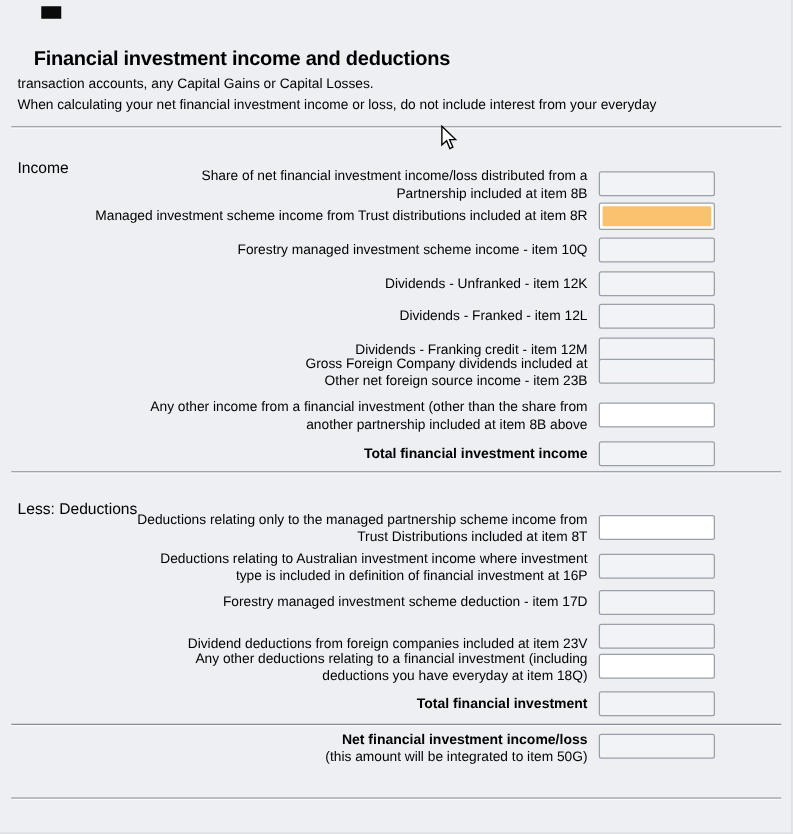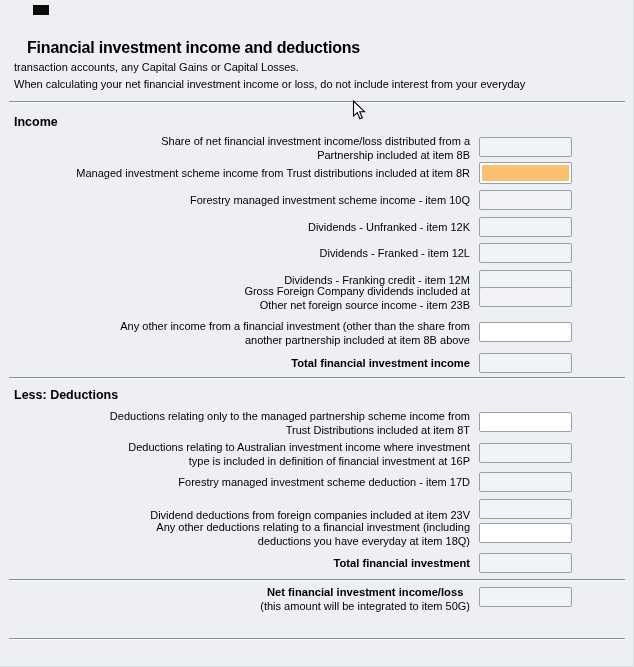--- a/index.html
+++ b/index.html
@@ -7,25 +7,25 @@
     width:634px;height:667px;position:relative;overflow:hidden;
     background:#edeff3;color:#000;
     font-family:"Liberation Sans", sans-serif;
     border-right:1px solid #d7dade;border-bottom:1px solid #d7dade;box-sizing:border-box;
   }
   .black-mark{position:absolute;left:33px;top:5px;width:16px;height:10px;background:#0a0a0a;}
   .h1{position:absolute;left:27px;top:27px;font-size:16px;font-weight:bold;letter-spacing:-0.2px;white-space:nowrap;margin-top:12px;}
   .intro{position:absolute;left:14px;top:59px;font-size:11px;line-height:17px;}
   .intro span{display:block;white-space:nowrap;}
   .hr{position:absolute;left:9px;right:8px;height:0;border-top:1px solid #878d97;border-bottom:1px solid #f9fafc;}
-  .h2{position:absolute;left:14px;font-size:12.5px;font-weight:bold;white-space:nowrap;}
+  .h2{position:absolute;left:14px;font-size:12.5px;font-weight:normal;white-space:nowrap;margin-top:12px;}
   .lbl{position:absolute;right:163px;text-align:right;font-size:11px;line-height:14px;}
   .lbl span{display:block;white-space:nowrap;}
   .lbl.b{font-weight:bold;font-size:11.2px;}
-  .lbl .bld{font-weight:bold;font-size:11.2px;text-align:center;}
+  .lbl .bld{font-weight:bold;font-size:11.2px;}
   .fld{
     position:absolute;left:479px;width:93px;height:20px;box-sizing:border-box;
     border:1px solid #99a0aa;background:#f2f3f6;border-radius:2px;
     font-size:11px;line-height:18px;padding:0 3px;color:#000;
   }
   .fld.white{background:#ffffff;}
   .fld.hl{height:22px;background:#ffffff;padding:2px;line-height:0;}
   .fld.hl .in{display:block;width:100%;height:100%;background:#fac16e;border-radius:1px;font-size:11px;line-height:16px;}
   .cursor{position:absolute;left:352px;top:100px;width:14px;height:21px;}
 </style>

